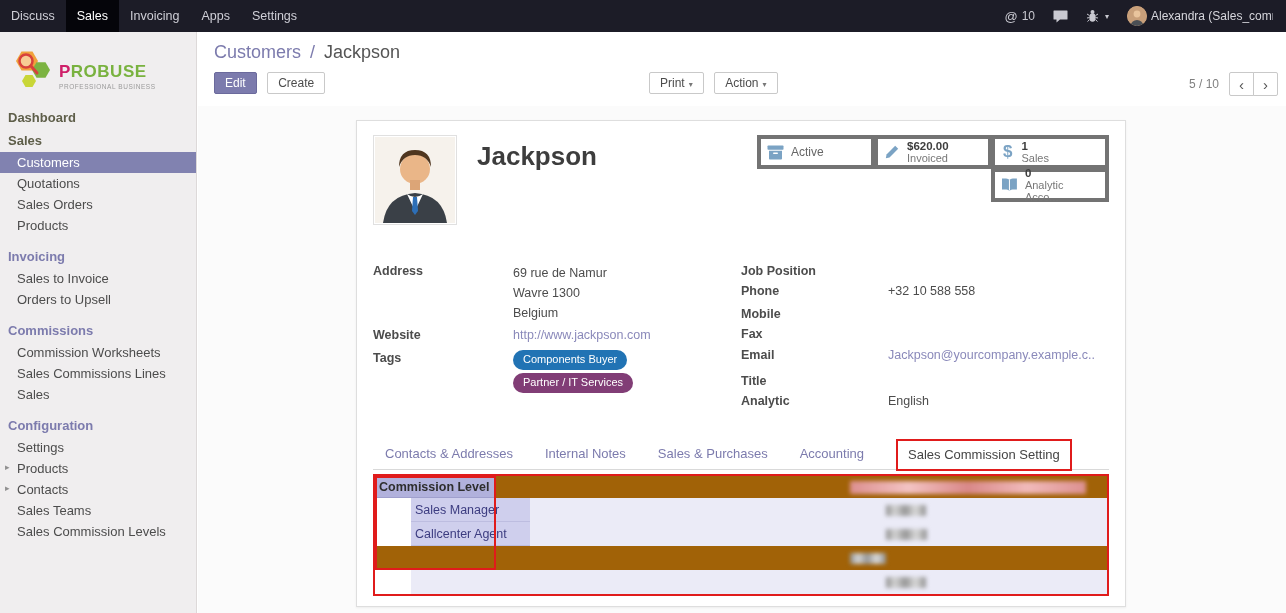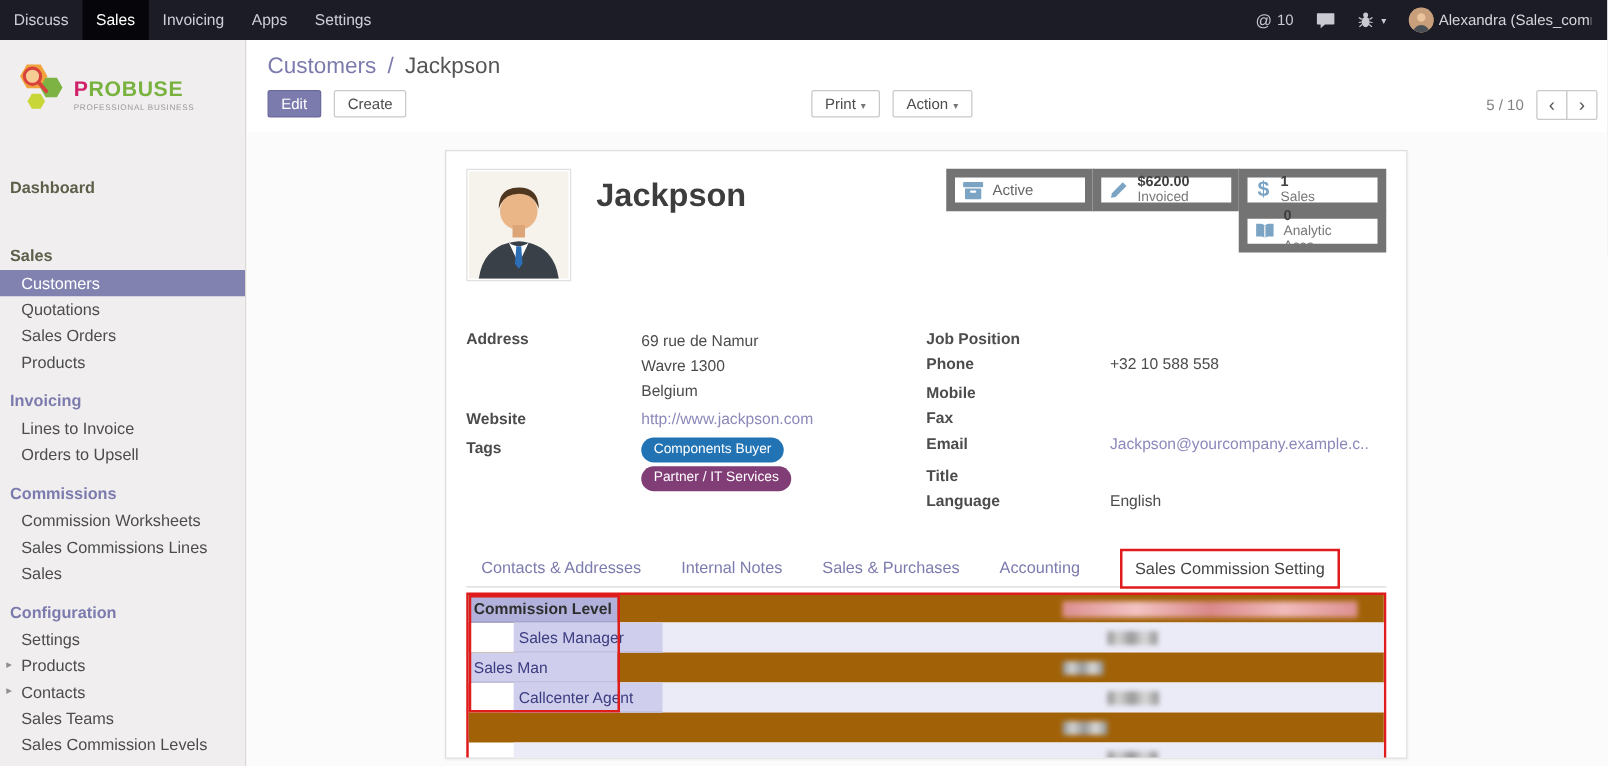--- a/index.html
+++ b/index.html
@@ -22,21 +22,21 @@
 
   
   .sidebar{position:absolute;top:32px;left:0;width:197px;bottom:0;background:#f0eeef;
     border-right:1px solid #ddd9d9;box-sizing:border-box;}
   .logo{display:flex;align-items:flex-end;gap:7px;padding:16px 4px 16px 12px;}
   .logo-text{display:flex;flex-direction:column;}
   .logo-title{display:block;font-size:17px;font-weight:bold;color:#79b23f;letter-spacing:.5px;}
   .logo-title::first-letter{color:#cf2069;}
   .logo-sub{display:block;font-size:6.5px;color:#9a9a9a;letter-spacing:.55px;margin-top:1px;}
   .menu{font-size:13px;}
-  .menu-header{font-weight:bold;padding:4px 4px 4px 8px;cursor:pointer;margin-top:32px;}
+  .menu-header{font-weight:bold;padding:4px 4px 4px 8px;cursor:pointer;}
   .menu-header.app{color:#5e5e49;}
   .menu-header.section{color:#7c7bad;margin-top:9px;}
   .menu-item{display:block;position:relative;color:#4c4c4c;padding:3px 4px 3px 17px;cursor:pointer;text-decoration:none;}
   .menu-item.active{background:#8182b0;color:#fff;}
   .mini-caret{position:absolute;left:5px;top:4px;font-size:9px;color:#8f8f8f;}
 
   
   .main{position:absolute;top:32px;left:198px;right:0;bottom:0;background:#fff;}
   .cp{position:relative;padding:10px 0 0 16px;height:64px;box-sizing:content-box;}
   .breadcrumb{font-size:18px;margin-bottom:9px;}
@@ -62,21 +62,21 @@
     border:1px solid #dedede;box-shadow:0 1px 2px rgba(0,0,0,.06);box-sizing:border-box;
     padding:14px 16px;overflow:hidden;}
   .sheet-header{position:relative;height:98px;}
   .avatar-box{position:absolute;left:0;top:0;width:80px;height:86px;border:1px solid #e0e0e0;
     background:#fff;padding:1px;}
   .title{margin:0;font-size:26px;font-weight:bold;color:#3d3d3d;position:absolute;left:104px;top:6px;}
   .stats{position:absolute;top:0;right:0;}
   .stat-row{display:flex;justify-content:flex-end;}
   .stat-row.second{margin-top:-1px;}
   .stat{display:flex;align-items:center;gap:7px;width:118px;height:34px;box-sizing:border-box;
-    border:7px solid #737373;background:#fff;margin-left:-1px;padding:0 6px;cursor:pointer;
+    border:4px solid #737373;background:#fff;margin-left:-1px;padding:0 6px;cursor:pointer;
     font-family:inherit;text-align:left;}
   .stat-col{display:flex;flex-direction:column;line-height:12px;}
   .stat .v{font-size:11.5px;color:#3e3e3e;font-weight:bold;}
   .stat .l{font-size:11px;color:#777;}
   .stat-single{font-size:12px;color:#666;}
   .dollar{font-size:17px;font-weight:bold;color:#7ba3c4;padding:0 2px;}
 
   
   .fields{margin-top:30px;display:flex;font-size:12.5px;color:#4c4c4c;}
   .col-left{width:368px;flex:none;}
@@ -184,21 +184,21 @@
     </div>
     <div class="menu">
       <div class="menu-header app">Dashboard</div>
       <div class="menu-header app">Sales</div>
       <a class="menu-item active">Customers</a>
       <a class="menu-item">Quotations</a>
       <a class="menu-item">Sales Orders</a>
       <a class="menu-item">Products</a>
 
       <div class="menu-header section">Invoicing</div>
-      <a class="menu-item">Lines to Invoice</a>
+      <a class="menu-item">Sales to Invoice</a>
       <a class="menu-item">Orders to Upsell</a>
 
       <div class="menu-header section">Commissions</div>
       <a class="menu-item">Commission Worksheets</a>
       <a class="menu-item">Sales Commissions Lines</a>
 
       <a class="menu-item">Sales</a>
 
       <div class="menu-header section">Configuration</div>
       <a class="menu-item">Settings</a>
@@ -330,21 +330,21 @@
             </div>
             <div class="frow mt4">
               <span class="flabel">Email</span>
               <a class="fval link">Jackpson@yourcompany.example.c..</a>
             </div>
             <div class="frow mt8">
               <span class="flabel">Title</span>
               <span class="fval empty"></span>
             </div>
             <div class="frow">
-              <span class="flabel">Language</span>
+              <span class="flabel">Analytic</span>
               <span class="fval">English</span>
             </div>
           </div>
         </div>
 
         <div class="tabs">
           <a class="tab">Contacts &amp; Addresses</a>
           <a class="tab">Internal Notes</a>
           <a class="tab">Sales &amp; Purchases</a>
           <a class="tab">Accounting</a>
@@ -357,26 +357,20 @@
             <div class="tcell-right">
               <div class="redact pink" style="width:236px"></div>
             </div>
           </div>
           <div class="trow odd">
             <div class="tcell-left">Sales Manager</div>
             <div class="tcell-right">
               <div class="redact gray" style="width:40px"></div>
             </div>
           </div>
-          <div class="trow even">
-            <div class="tcell-left">Sales Man</div>
-            <div class="tcell-right">
-              <div class="redact gray" style="width:33px"></div>
-            </div>
-          </div>
           <div class="trow odd">
             <div class="tcell-left">Callcenter Agent</div>
             <div class="tcell-right">
               <div class="redact gray" style="width:41px"></div>
             </div>
           </div>
           <div class="trow even">
             <div class="tcell-left blank"></div>
             <div class="tcell-right">
               <div class="redact gray" style="width:36px"></div>

